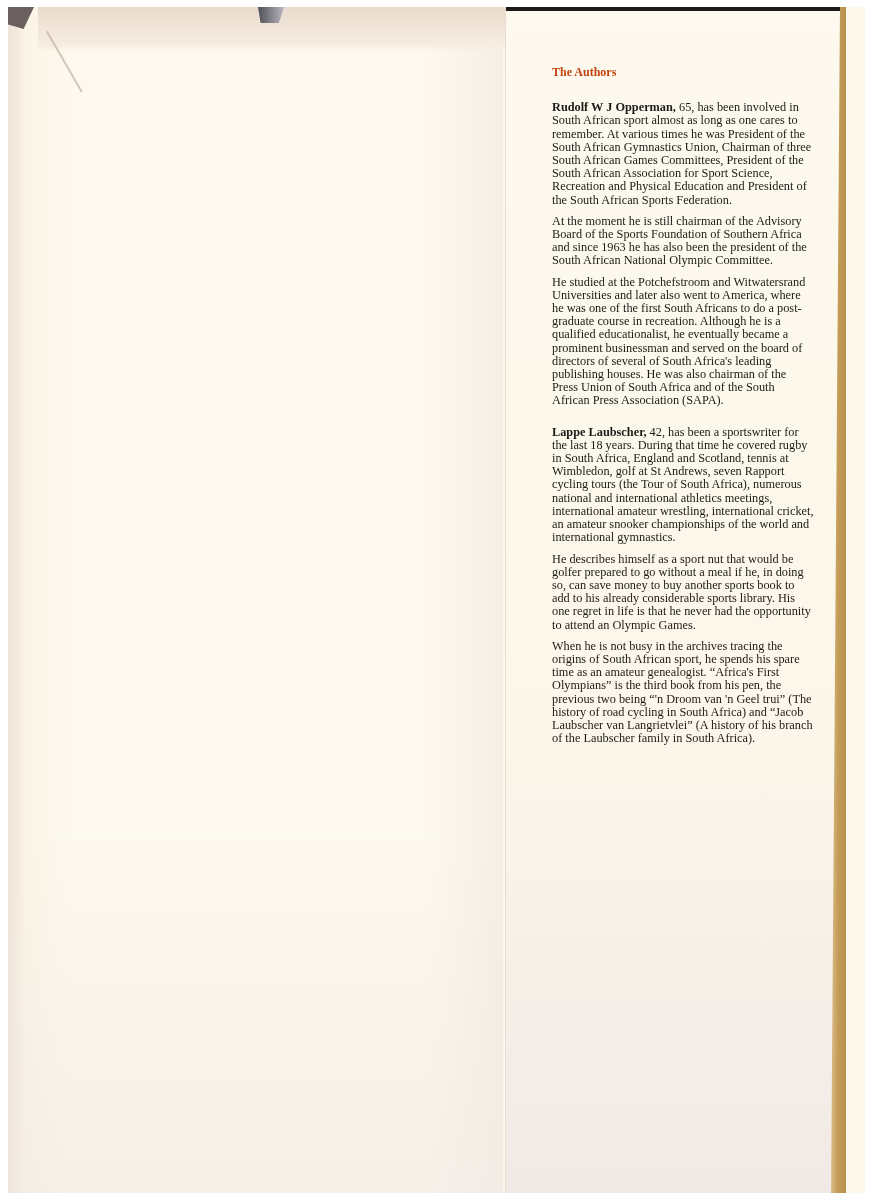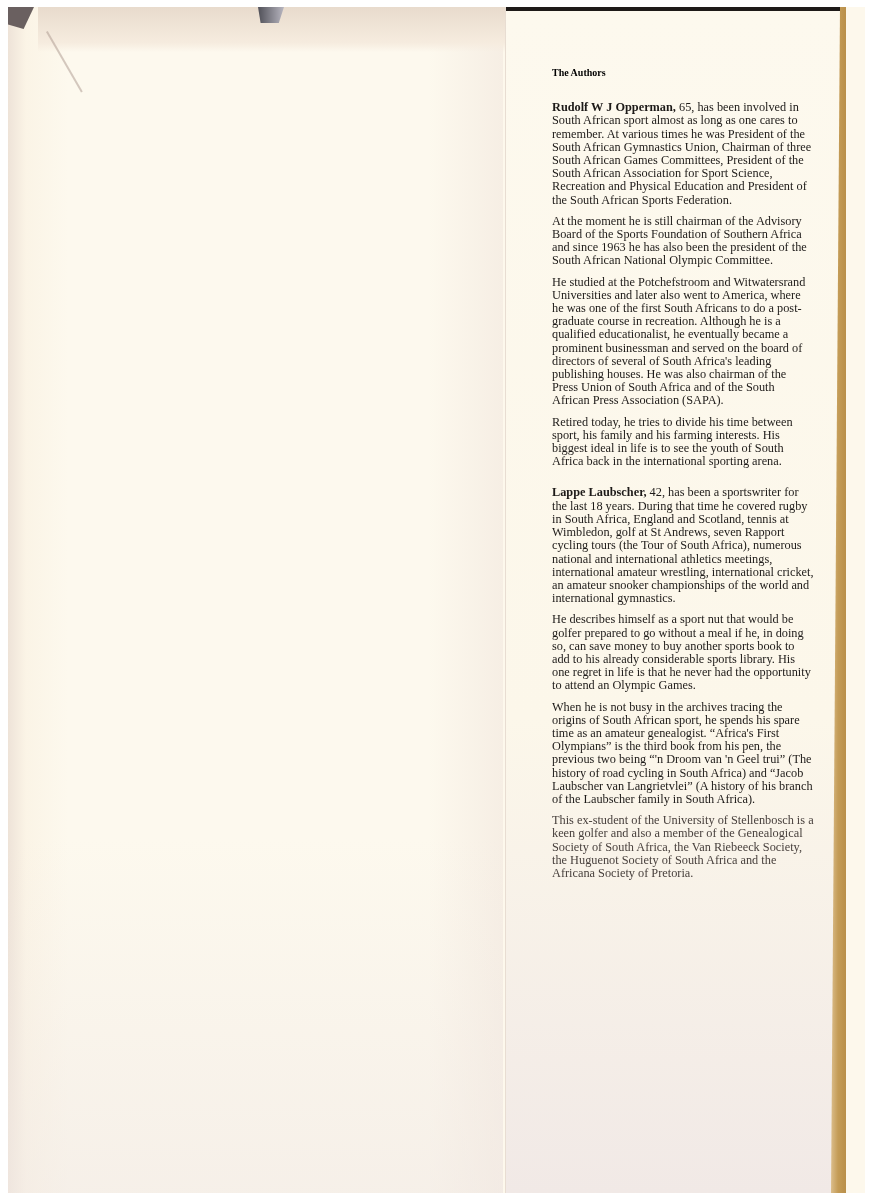--- a/index.html
+++ b/index.html
@@ -48,21 +48,21 @@
     .edge-strip {
       position: absolute; right: 0; top: 0; width: 20px; height: 100%;
       background: linear-gradient(to right, #ffffff 0, #ffffff 2px, #e2c79a 3px, #c49c57 12px, #b98f4a 20px);
       clip-path: polygon(70% 0, 100% 0, 100% 100%, 25% 100%);
     }
     .text-col {
       position: absolute; left: 552px; top: 66px; width: 262px;
       color: #1d1a18; font-size: 12.3px; line-height: 13.2px;
     }
     .heading {
-      font-weight: bold; font-size: 10px; margin: 0 0 22px 0; color: #000000;
+      font-weight: bold; font-size: 12px; margin: 0 0 22px 0; color: #c2410c;
     }
     .para { margin: 8px 0 8px 0; }
     .para.gap { margin-top: 18px; }
     .name { font-weight: bold; }
     .faded { color: #48403d; }
   </style>
 </head>
 <body>
 
 <div class="scan">
@@ -75,19 +75,17 @@
     <div class="edge-strip"></div>
   </div>
 </div>
 
 <div class="text-col">
   <h2 class="heading">The Authors</h2>
 
   <p class="para"><span class="name">Rudolf W J Opperman,</span><span> 65, has been involved in South African sport almost as long as one cares to remember. At various times he was President of the South African Gymnastics Union, Chairman of three South African Games Committees, President of the South African Association for Sport Science, Recreation and Physical Education and President of the South African Sports Federation.</span></p>
   <p class="para">At the moment he is still chairman of the Advisory Board of the Sports Foundation of Southern Africa and since 1963 he has also been the president of the South African National Olympic Committee.</p>
   <p class="para">He studied at the Potchefstroom and Witwatersrand Universities and later also went to America, where he was one of the first South Africans to do a post-graduate course in recreation. Although he is a qualified educationalist, he eventually became a prominent businessman and served on the board of directors of several of South Africa's leading publishing houses. He was also chairman of the Press Union of South Africa and of the South African Press Association (SAPA).</p>
-  <p class="para">Retired today, he tries to divide his time between sport, his family and his farming interests. His biggest ideal in life is to see the youth of South Africa back in the international sporting arena.</p>
 
   <p class="para gap"><span class="name">Lappe Laubscher,</span><span> 42, has been a sportswriter for the last 18 years. During that time he covered rugby in South Africa, England and Scotland, tennis at Wimbledon, golf at St Andrews, seven Rapport cycling tours (the Tour of South Africa), numerous national and international athletics meetings, international amateur wrestling, international cricket, an amateur snooker championships of the world and international gymnastics.</span></p>
   <p class="para">He describes himself as a sport nut that would be golfer prepared to go without a meal if he, in doing so, can save money to buy another sports book to add to his already considerable sports library. His one regret in life is that he never had the opportunity to attend an Olympic Games.</p>
   <p class="para">When he is not busy in the archives tracing the origins of South African sport, he spends his spare time as an amateur genealogist. “Africa's First Olympians” is the third book from his pen, the previous two being “'n Droom van 'n Geel trui” (The history of road cycling in South Africa) and “Jacob Laubscher van Langrietvlei” (A history of his branch of the Laubscher family in South Africa).</p>
-  <p class="para faded">This ex-student of the University of Stellenbosch is a keen golfer and also a member of the Genealogical Society of South Africa, the Van Riebeeck Society, the Huguenot Society of South Africa and the Africana Society of Pretoria.</p>
 </div>
 
 </body></html>

